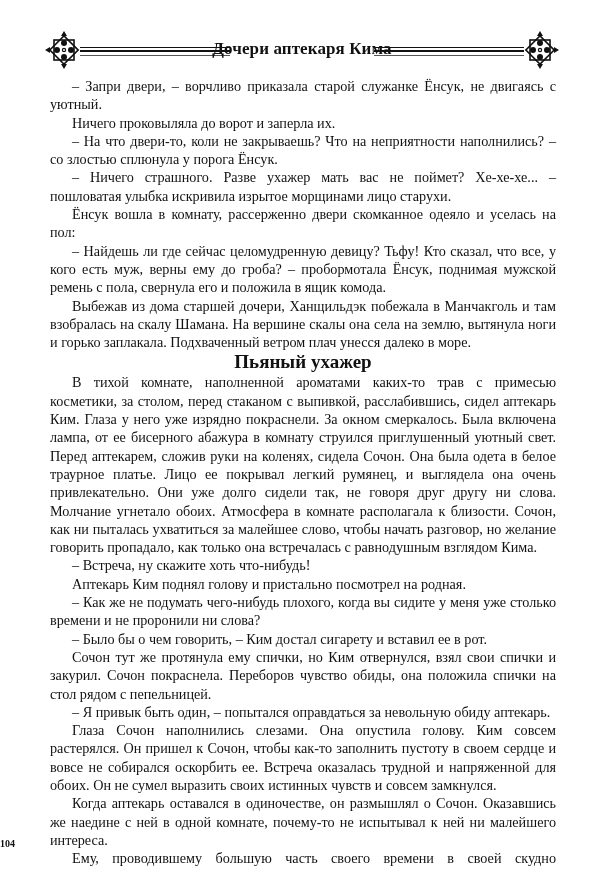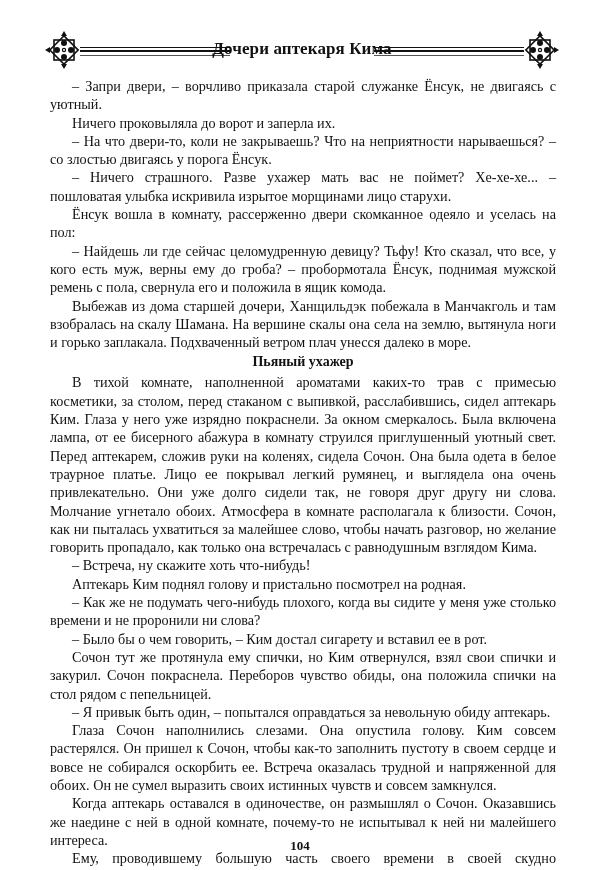--- a/index.html
+++ b/index.html
@@ -66,33 +66,33 @@
       line-height: 18.3px;
       text-align: justify;
     }
     .body-text p {
       margin: 0;
       text-indent: 22px;
     }
     .chapter-title {
       text-align: center;
       font-weight: bold;
-      font-size: 14px;
+      font-size: 19px;
       margin: 18px 0 6px 0;
       text-indent: 0 !important;
       line-height: 22px;
     }
     .page-number {
       position: absolute;
       left: 0;
       right: 0;
       top: 838px;
-      text-align: center;
+      text-align: left;
       font-weight: bold;
-      font-size: 13px;
+      font-size: 10px;
     }
   </style>
 </head>
 <body>
 
 <div class="page-header">
   <svg class="ornament left" viewBox="0 0 40 40">
     <g fill="none" stroke="#111" stroke-width="1.6">
       <rect x="10" y="10" width="20" height="20" transform="rotate(45 20 20)"></rect>
       <rect x="10" y="10" width="20" height="20"></rect>
@@ -127,21 +127,21 @@
       <path d="M20 39 L23 34 L17 34 Z"></path>
       <path d="M39 20 L34 17 L34 23 Z"></path>
     </g>
     <circle cx="20" cy="20" r="1" fill="#fff"></circle>
   </svg>
 </div>
 
 <div class="body-text">
   <p>– Запри двери, – ворчливо приказала старой служанке Ёнсук, не двигаясь с уютный.</p>
   <p>Ничего проковыляла до ворот и заперла их.</p>
-  <p>– На что двери-то, коли не закрываешь? Что на неприятности нарываешься? – со злостью двигаясь у порога Ёнсук.</p>
+  <p>– На что двери-то, коли не закрываешь? Что на неприятности наполнились? – со злостью сплюнула у порога Ёнсук.</p>
   <p>– Ничего страшного. Разве ухажер мать вас не поймет? Хе-хе-хе... – пошловатая улыбка искривила изрытое морщинами лицо старухи.</p>
   <p>Ёнсук вошла в комнату, рассерженно двери скомканное одеяло и уселась на пол:</p>
   <p>– Найдешь ли где сейчас целомудренную девицу? Тьфу! Кто сказал, что все, у кого есть муж, верны ему до гроба? – пробормотала Ёнсук, поднимая мужской ремень с пола, свернула его и положила в ящик комода.</p>
   <p>Выбежав из дома старшей дочери, Ханщильдэк побежала в Манчакголь и там взобралась на скалу Шамана. На вершине скалы она села на землю, вытянула ноги и горько заплакала. Подхваченный ветром плач унесся далеко в море.</p>
 
   <p class="chapter-title">Пьяный ухажер</p>
 
   <p>В тихой комнате, наполненной ароматами каких-то трав с примесью косметики, за столом, перед стаканом с выпивкой, расслабившись, сидел аптекарь Ким. Глаза у него уже изрядно покраснели. За окном смеркалось. Была включена лампа, от ее бисерного абажура в комнату струился приглушенный уютный свет. Перед аптекарем, сложив руки на коленях, сидела Сочон. Она была одета в белое траурное платье. Лицо ее покрывал легкий румянец, и выглядела она очень привлекательно. Они уже долго сидели так, не говоря друг другу ни слова. Молчание угнетало обоих. Атмосфера в комнате располагала к близости. Сочон, как ни пыталась ухватиться за малейшее слово, чтобы начать разговор, но желание говорить пропадало, как только она встречалась с равнодушным взглядом Кима.</p>
   <p>– Встреча, ну скажите хоть что-нибудь!</p>
   <p>Аптекарь Ким поднял голову и пристально посмотрел на родная.</p>

